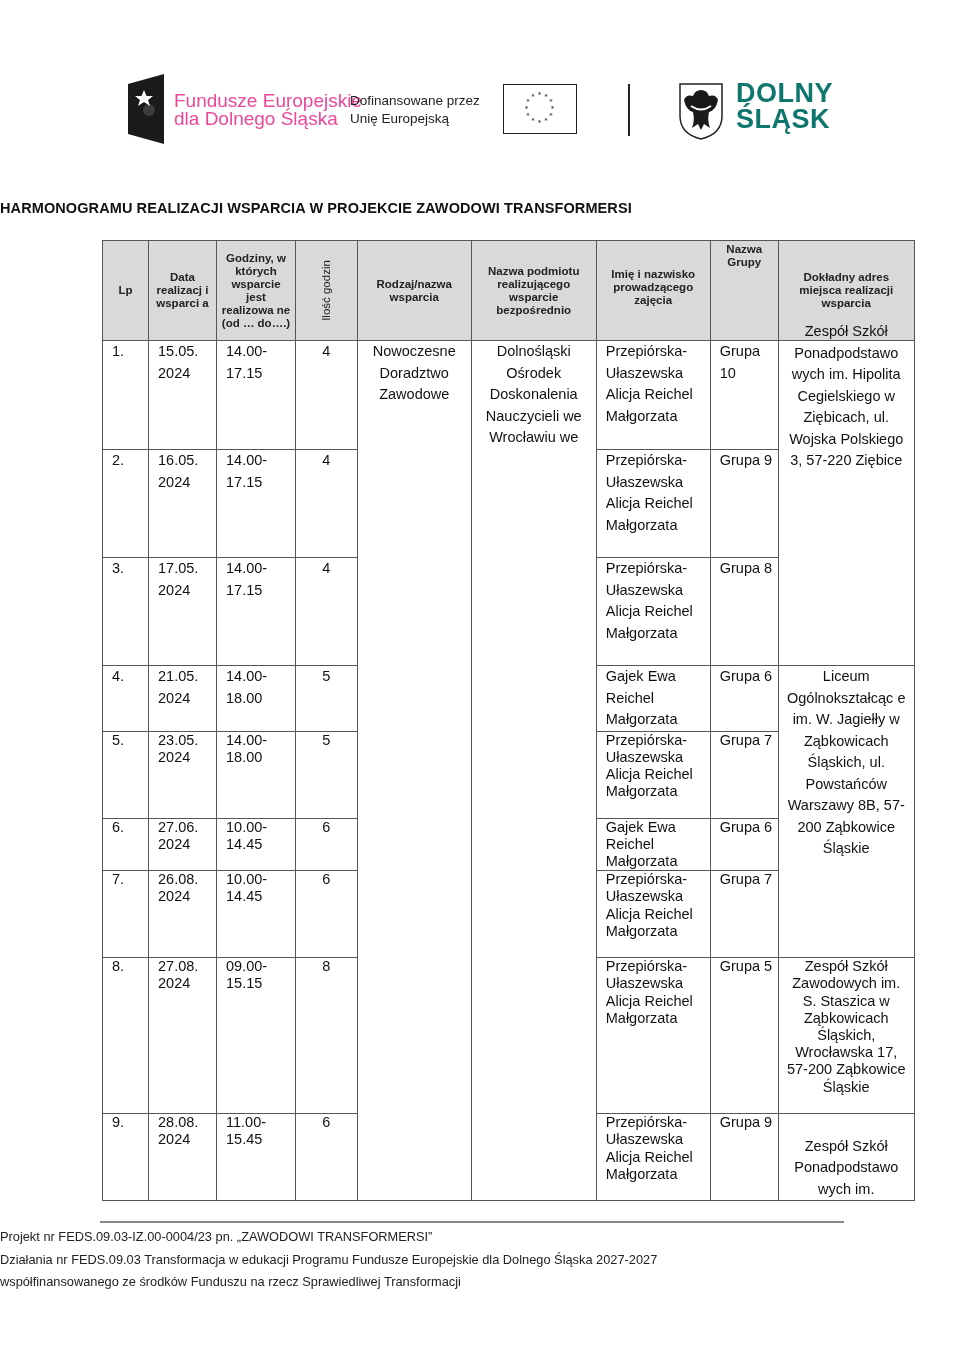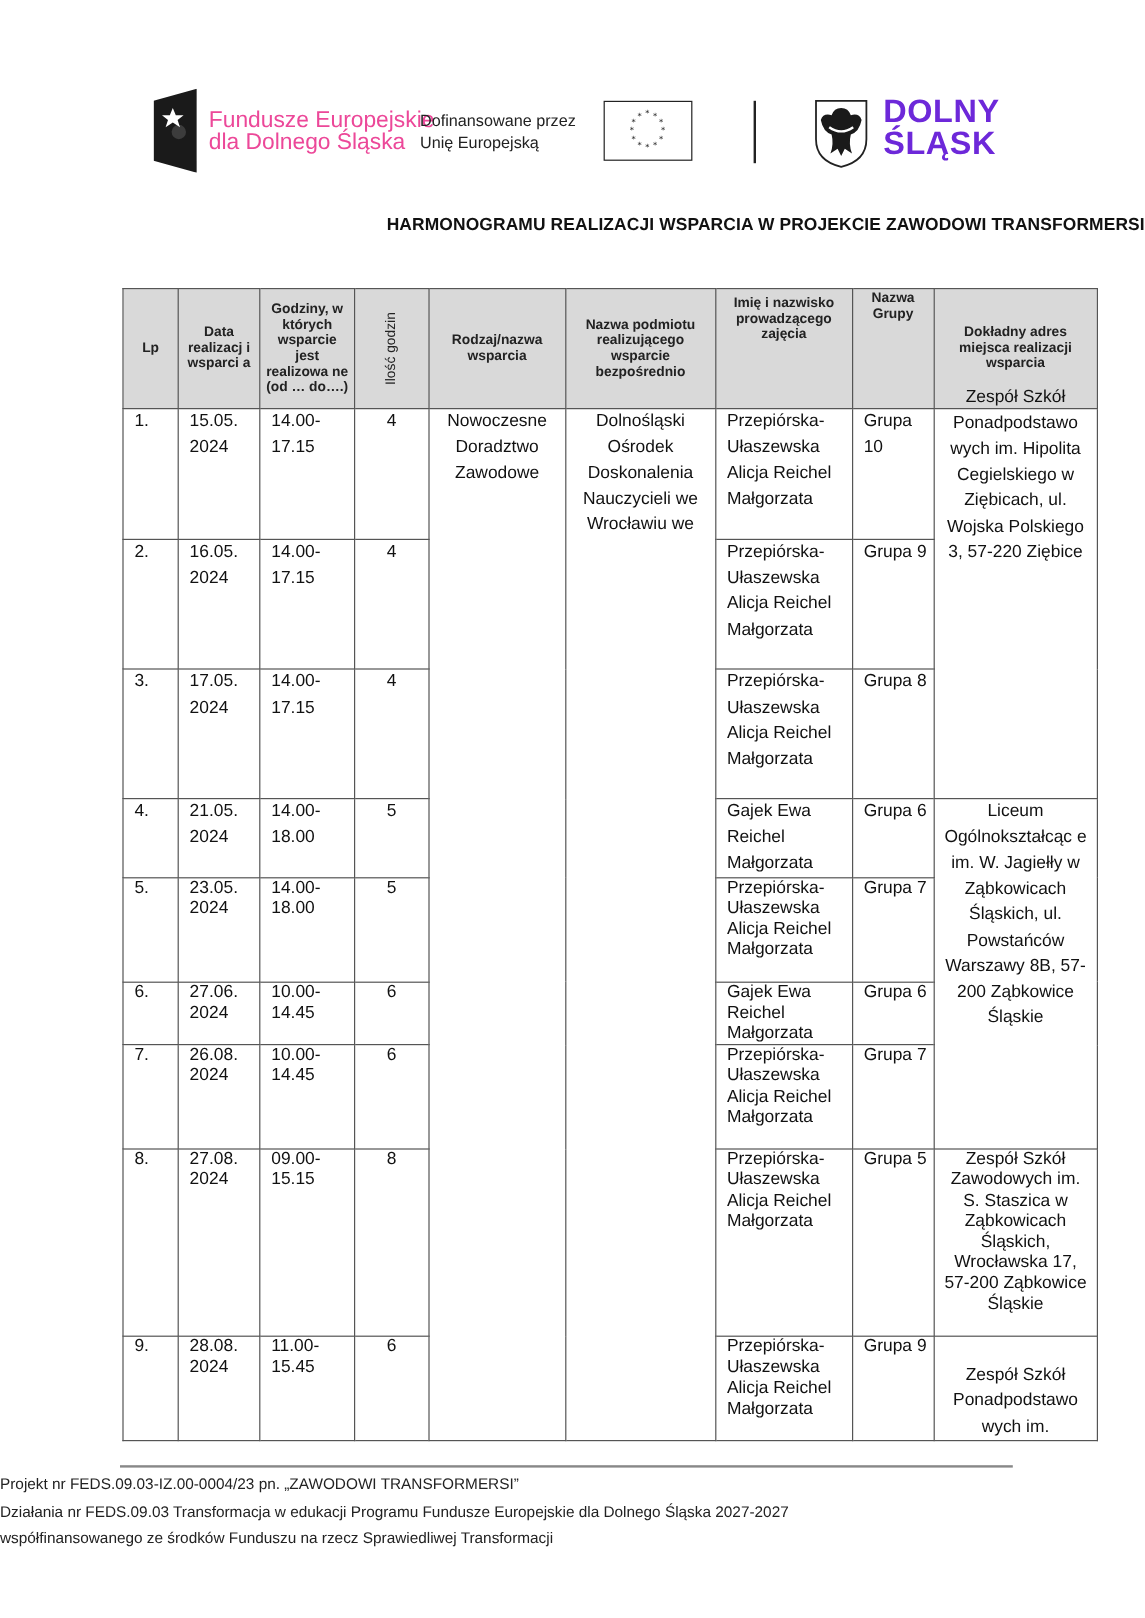--- a/index.html
+++ b/index.html
@@ -7,24 +7,24 @@
          font-family: "Liberation Sans", sans-serif; color: #111; }
 
   
   .logos { position: absolute; left: 112px; top: 62px; width: 740px; height: 96px; }
   .fe-logo { position: absolute; left: 16px; top: 12px; width: 36px; height: 70px; }
   .fe-text { position: absolute; left: 62px; top: 30px; font-size: 19px; line-height: 18px; color: #ec4899; }
   .eu-text { position: absolute; left: 238px; top: 30px; font-size: 13.5px; line-height: 18px; color: #222; text-align: left; width: 142px; }
   .eu-flag { position: absolute; left: 391px; top: 22px; width: 74px; height: 50px; border: 1.5px solid #222; box-sizing: border-box; background: #fff; }
   .sep-line { position: absolute; left: 516px; top: 22px; width: 2px; height: 52px; background: #222; }
   .ds-crest { position: absolute; left: 566px; top: 20px; width: 46px; height: 58px; }
-  .ds-text { position: absolute; left: 624px; top: 18px; font-size: 27px; line-height: 26px; font-weight: bold; color: #6d28d9; letter-spacing: 0.5px; }
-
-  
-  .doc-title { position: absolute; left: 0; width: 954px; top: 180px; text-align: right;
+  .ds-text { position: absolute; left: 624px; top: 18px; font-size: 27px; line-height: 26px; font-weight: bold; color: #0f766e; letter-spacing: 0.5px; }
+
+  
+  .doc-title { position: absolute; left: 0; width: 954px; top: 200px; text-align: left;
                font-size: 14.5px; font-weight: bold; letter-spacing: 0.1px; }
 
   
   table.sched { position: absolute; left: 102px; top: 240px; border-collapse: collapse; table-layout: fixed; }
   table.sched td, table.sched th { border: 1.2px solid #555; padding: 0; vertical-align: top; font-weight: normal; }
   table.sched th { background: #d9d9d9; font-size: 11.5px; line-height: 13px; text-align: center; vertical-align: middle; color: #222; }
   table.sched td { font-size: 14.5px; line-height: 21.5px; }
   td.c-lp, td.c-date, td.c-hours, td.c-name, td.c-group { padding: 0 0 0 9px !important; }
   td.c-cnt { text-align: center; }
   td.c-type, td.c-org, td.c-addr { text-align: center; vertical-align: middle; }
@@ -110,21 +110,21 @@
     <th>
           <div class="th-inner">Godziny, w których wsparcie jest realizowa ne (od … do….)</div>
         </th>
     <th><span class="rot">Ilość godzin</span></th>
     <th>
           <div class="th-inner">Rodzaj/nazwa wsparcia</div>
         </th>
     <th>
           <div class="th-inner">Nazwa podmiotu realizującego wsparcie bezpośrednio</div>
         </th>
-    <th style="vertical-align:top;padding-top:6px">
+    <th style="vertical-align:top;padding-top:27px">
           <div class="th-inner">Imię i nazwisko prowadzącego zajęcia</div>
         </th>
     <th style="vertical-align:top;padding-top:2px">
           <div class="th-inner">Nazwa Grupy</div>
         </th>
     <th>
           <div class="th-inner">Dokładny adres miejsca realizacji wsparcia</div>
         </th>
   </tr>
 

